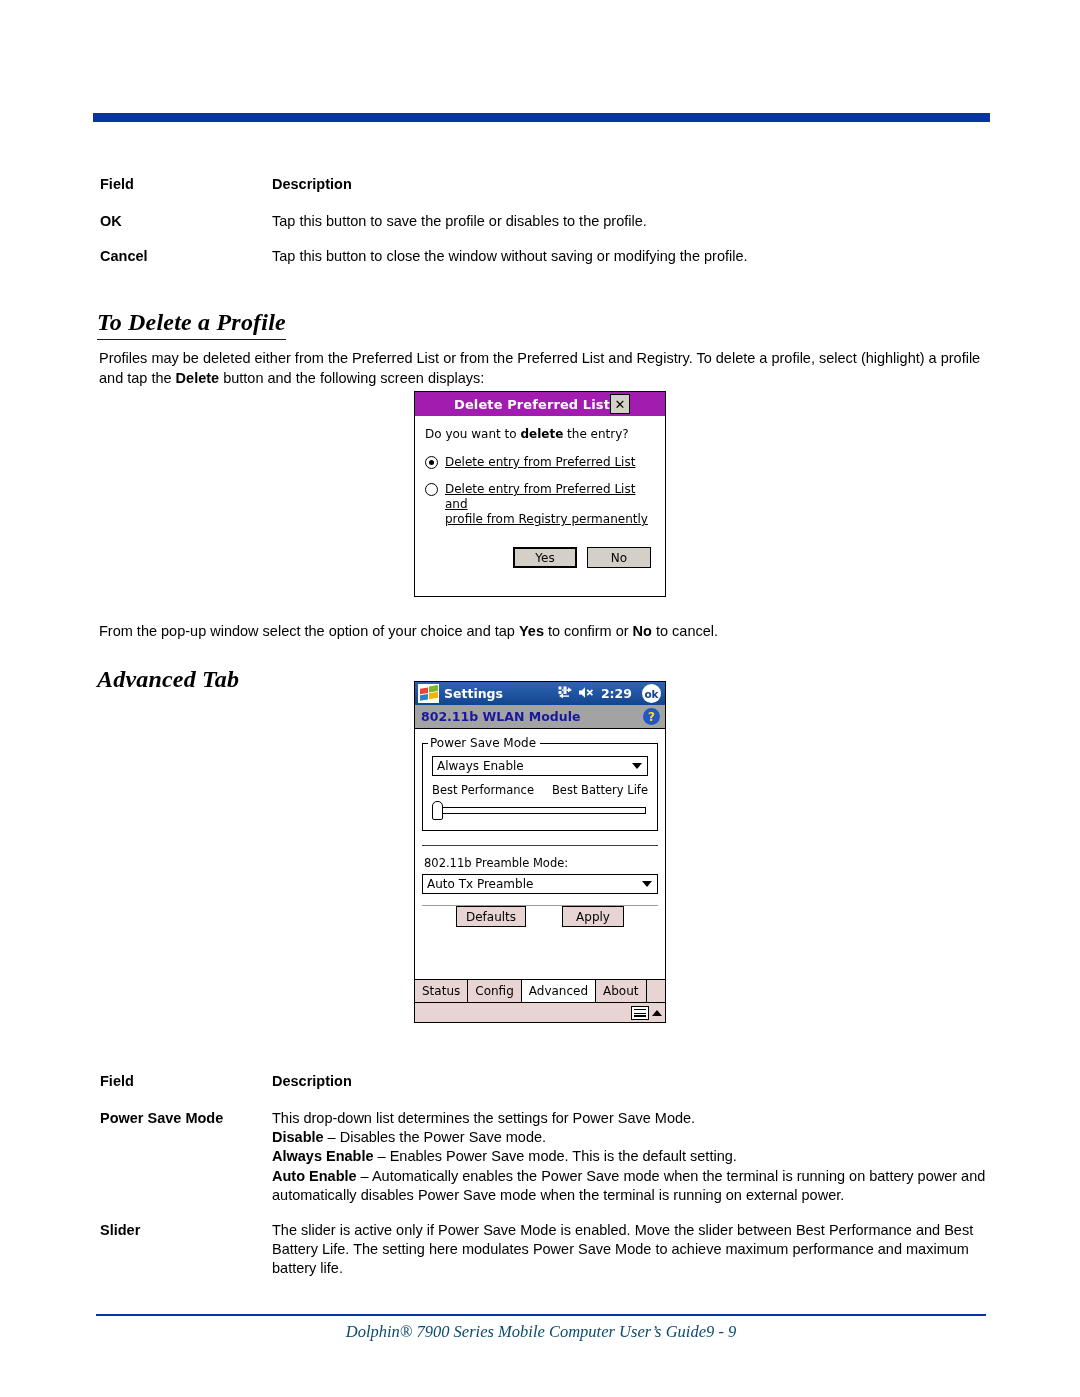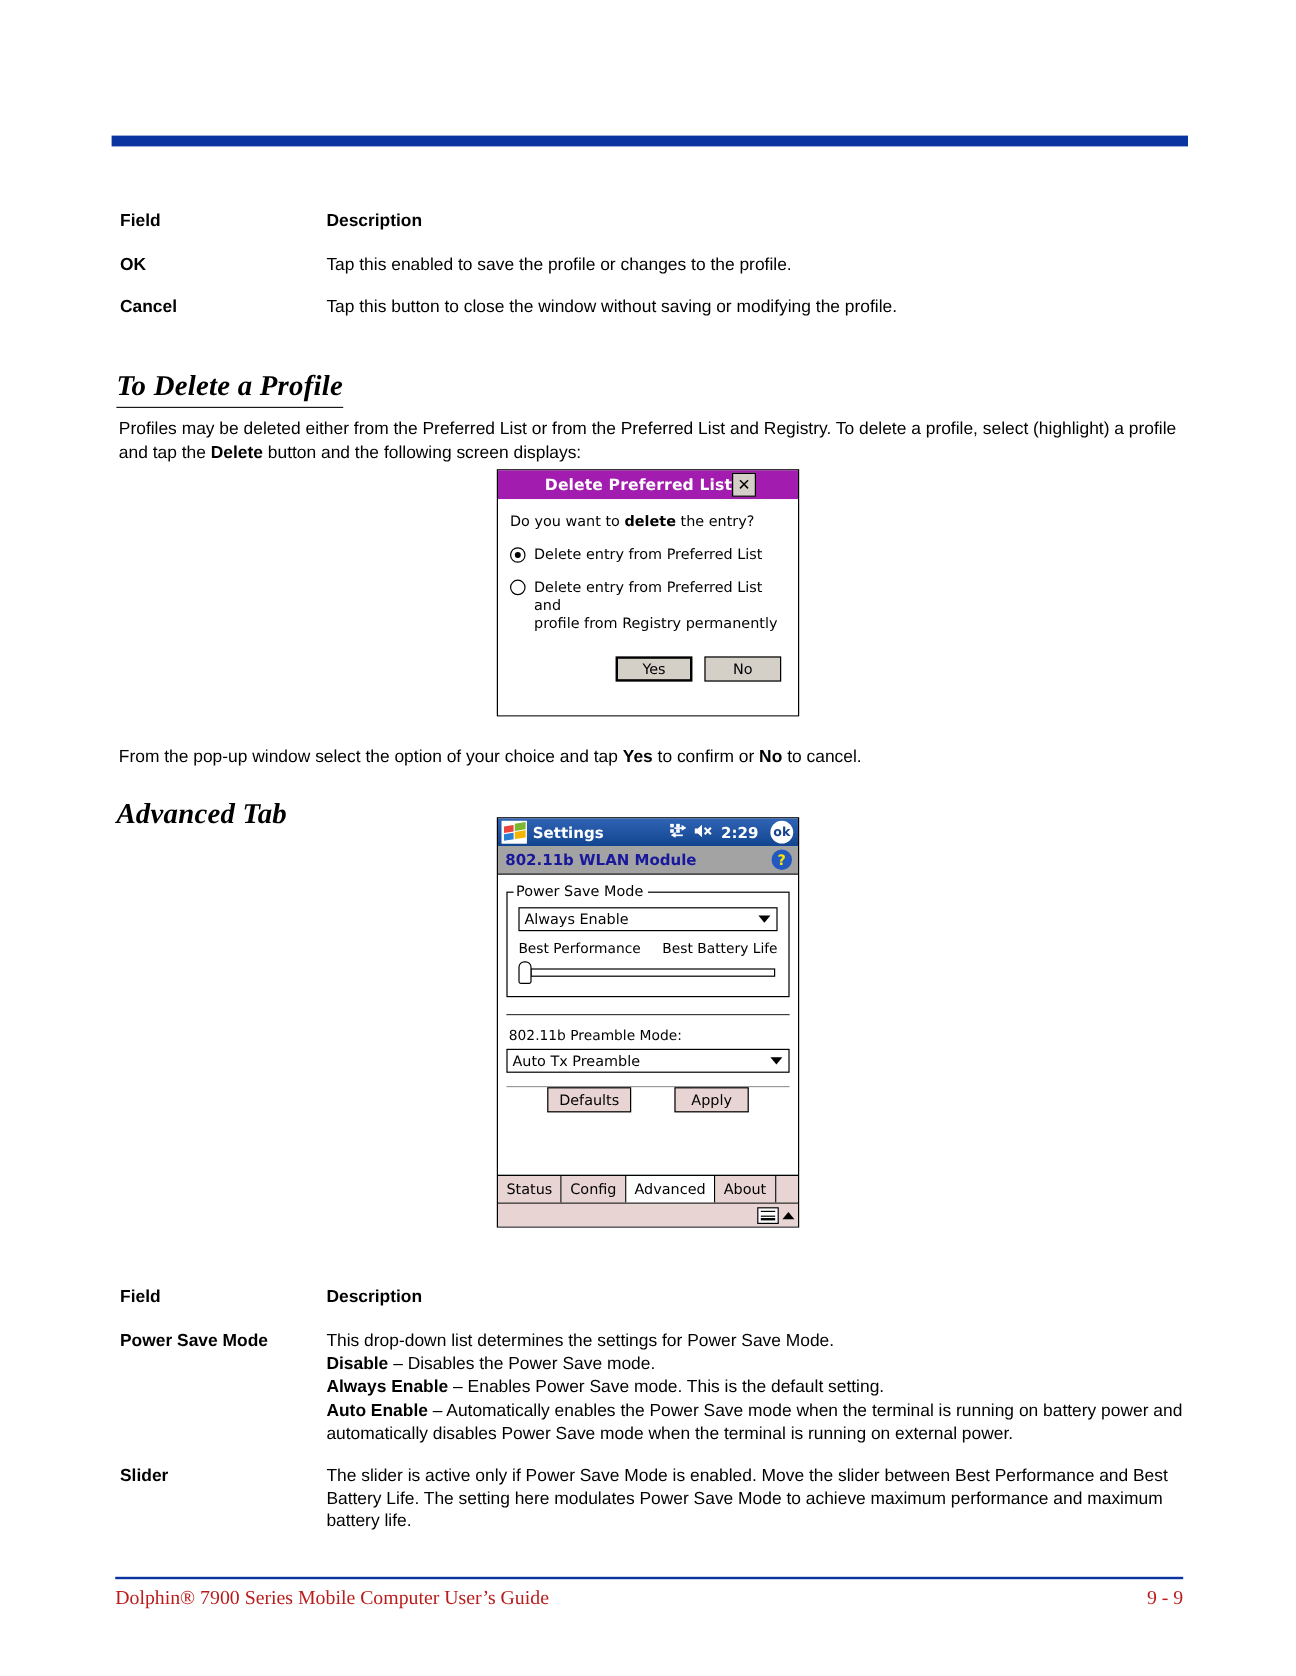--- a/index.html
+++ b/index.html
@@ -130,20 +130,21 @@
   .ppc-dialog .prompt {
     font-size: 12px;
     margin-bottom: 14px;
     color: #000;
   }
   .ppc-dialog .prompt .b { font-weight: bold; }
   .radio-row {
     display: flex;
     align-items: flex-start;
     margin-bottom: 12px;
+    text-decoration: underline;
   }
   .radio {
     width: 13px; height: 13px;
     border: 1.4px solid #000;
     border-radius: 50%;
     flex: 0 0 auto;
     margin-right: 7px;
     margin-top: 1px;
     position: relative;
     background: #fff;
@@ -452,25 +453,26 @@
     width: 890px;
     height: 1.6px;
     background: #0a35a0;
   }
   .footer {
     position: absolute;
     left: 96px;
     top: 1322px;
     width: 890px;
     display: flex;
-    justify-content: space-between;
+    justify-content: center;
     align-items: baseline;
     font-family: "Liberation Serif", serif;
+    font-style: italic;
     font-size: 16.5px;
-    color: #b91c1c;
+    color: #0c4a6e;
   }
 
   
   .block-top-table { position: absolute; left: 100px; top: 175px; width: 895px; }
   .block-delete-head { position: absolute; left: 97px; top: 291px; }
   .block-delete-para { position: absolute; left: 99px; top: 332px; width: 898px; }
   .block-popup-para { position: absolute; left: 99px; top: 605px; width: 898px; }
   .block-adv-head { position: absolute; left: 97px; top: 648px; }
   .block-bottom-table { position: absolute; left: 100px; top: 1072px; width: 895px; }
 </style>
@@ -483,21 +485,21 @@
 
   <div class="block-top-table">
     <table class="field-table">
       <tbody>
         <tr class="header-row">
           <td class="col-field">Field</td>
           <td class="col-desc">Description</td>
         </tr>
         <tr>
           <td class="col-field">OK</td>
-          <td class="col-desc">Tap this enabled to save the profile or changes to the profile.</td>
+          <td class="col-desc">Tap this button to save the profile or disables to the profile.</td>
         </tr>
         <tr>
           <td class="col-field">Cancel</td>
           <td class="col-desc">Tap this button to close the window without saving or modifying the profile.</td>
         </tr>
       </tbody>
     </table>
   </div>
 
   <div class="block-delete-head">

